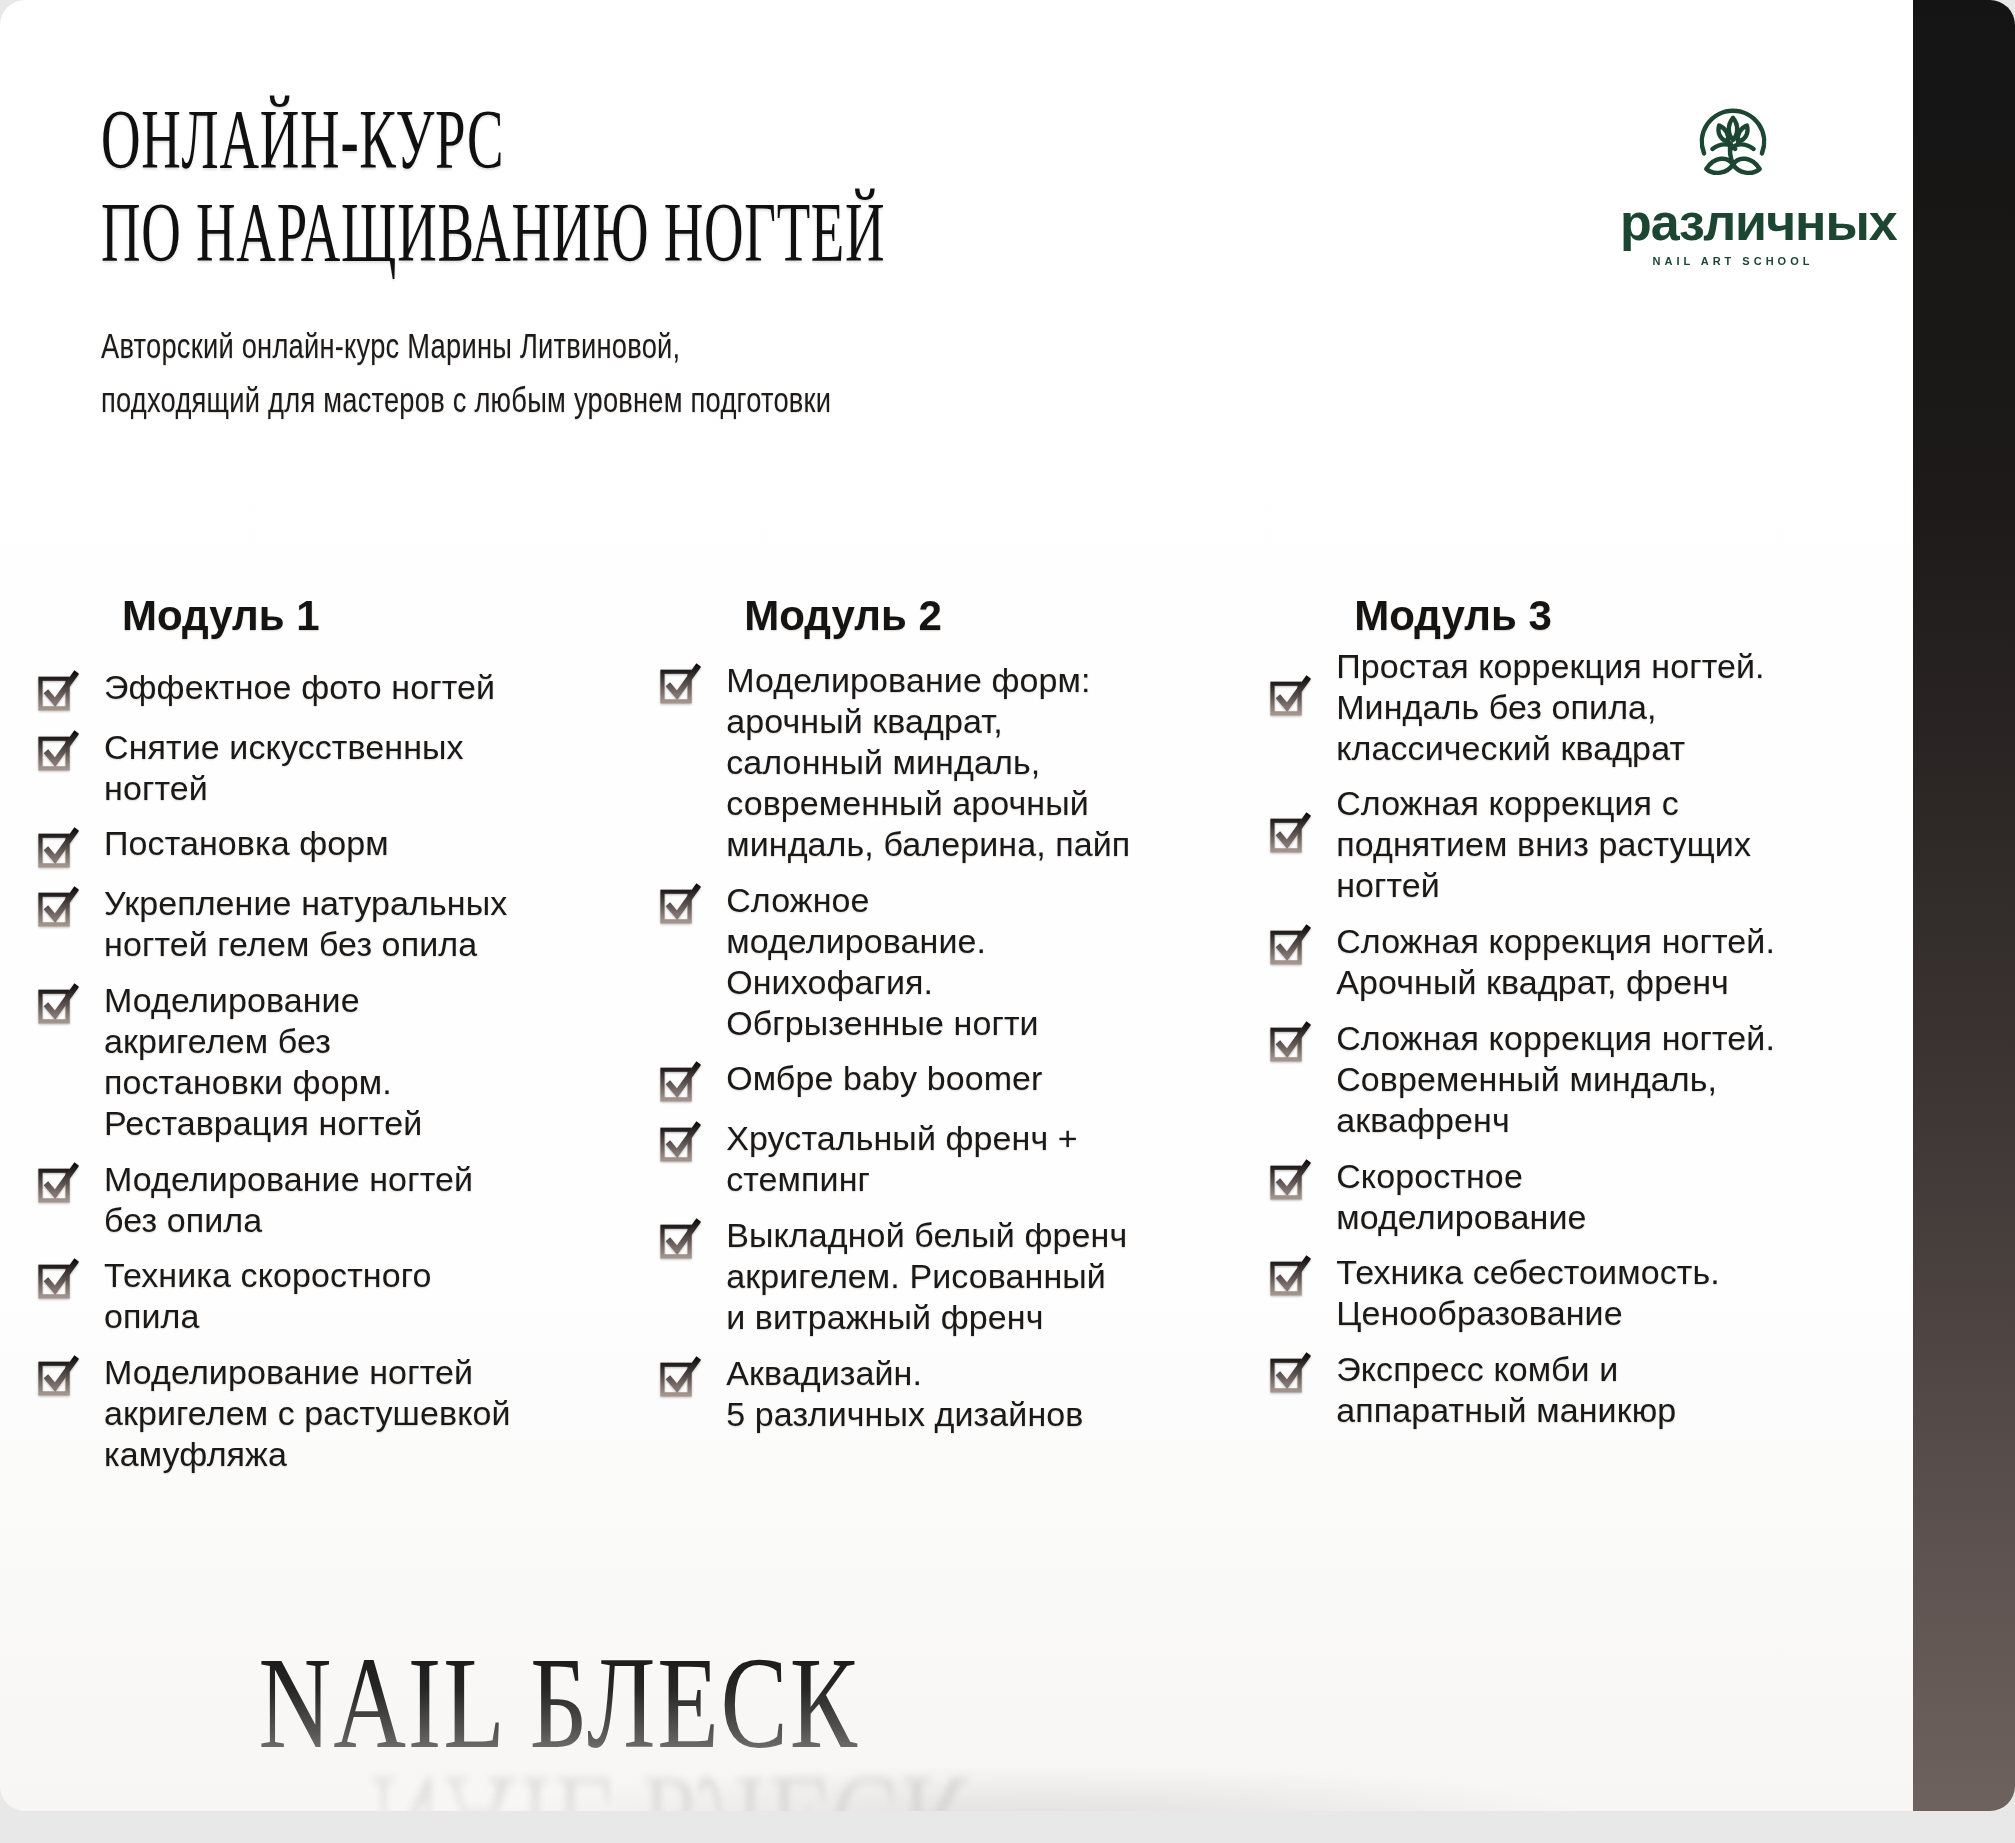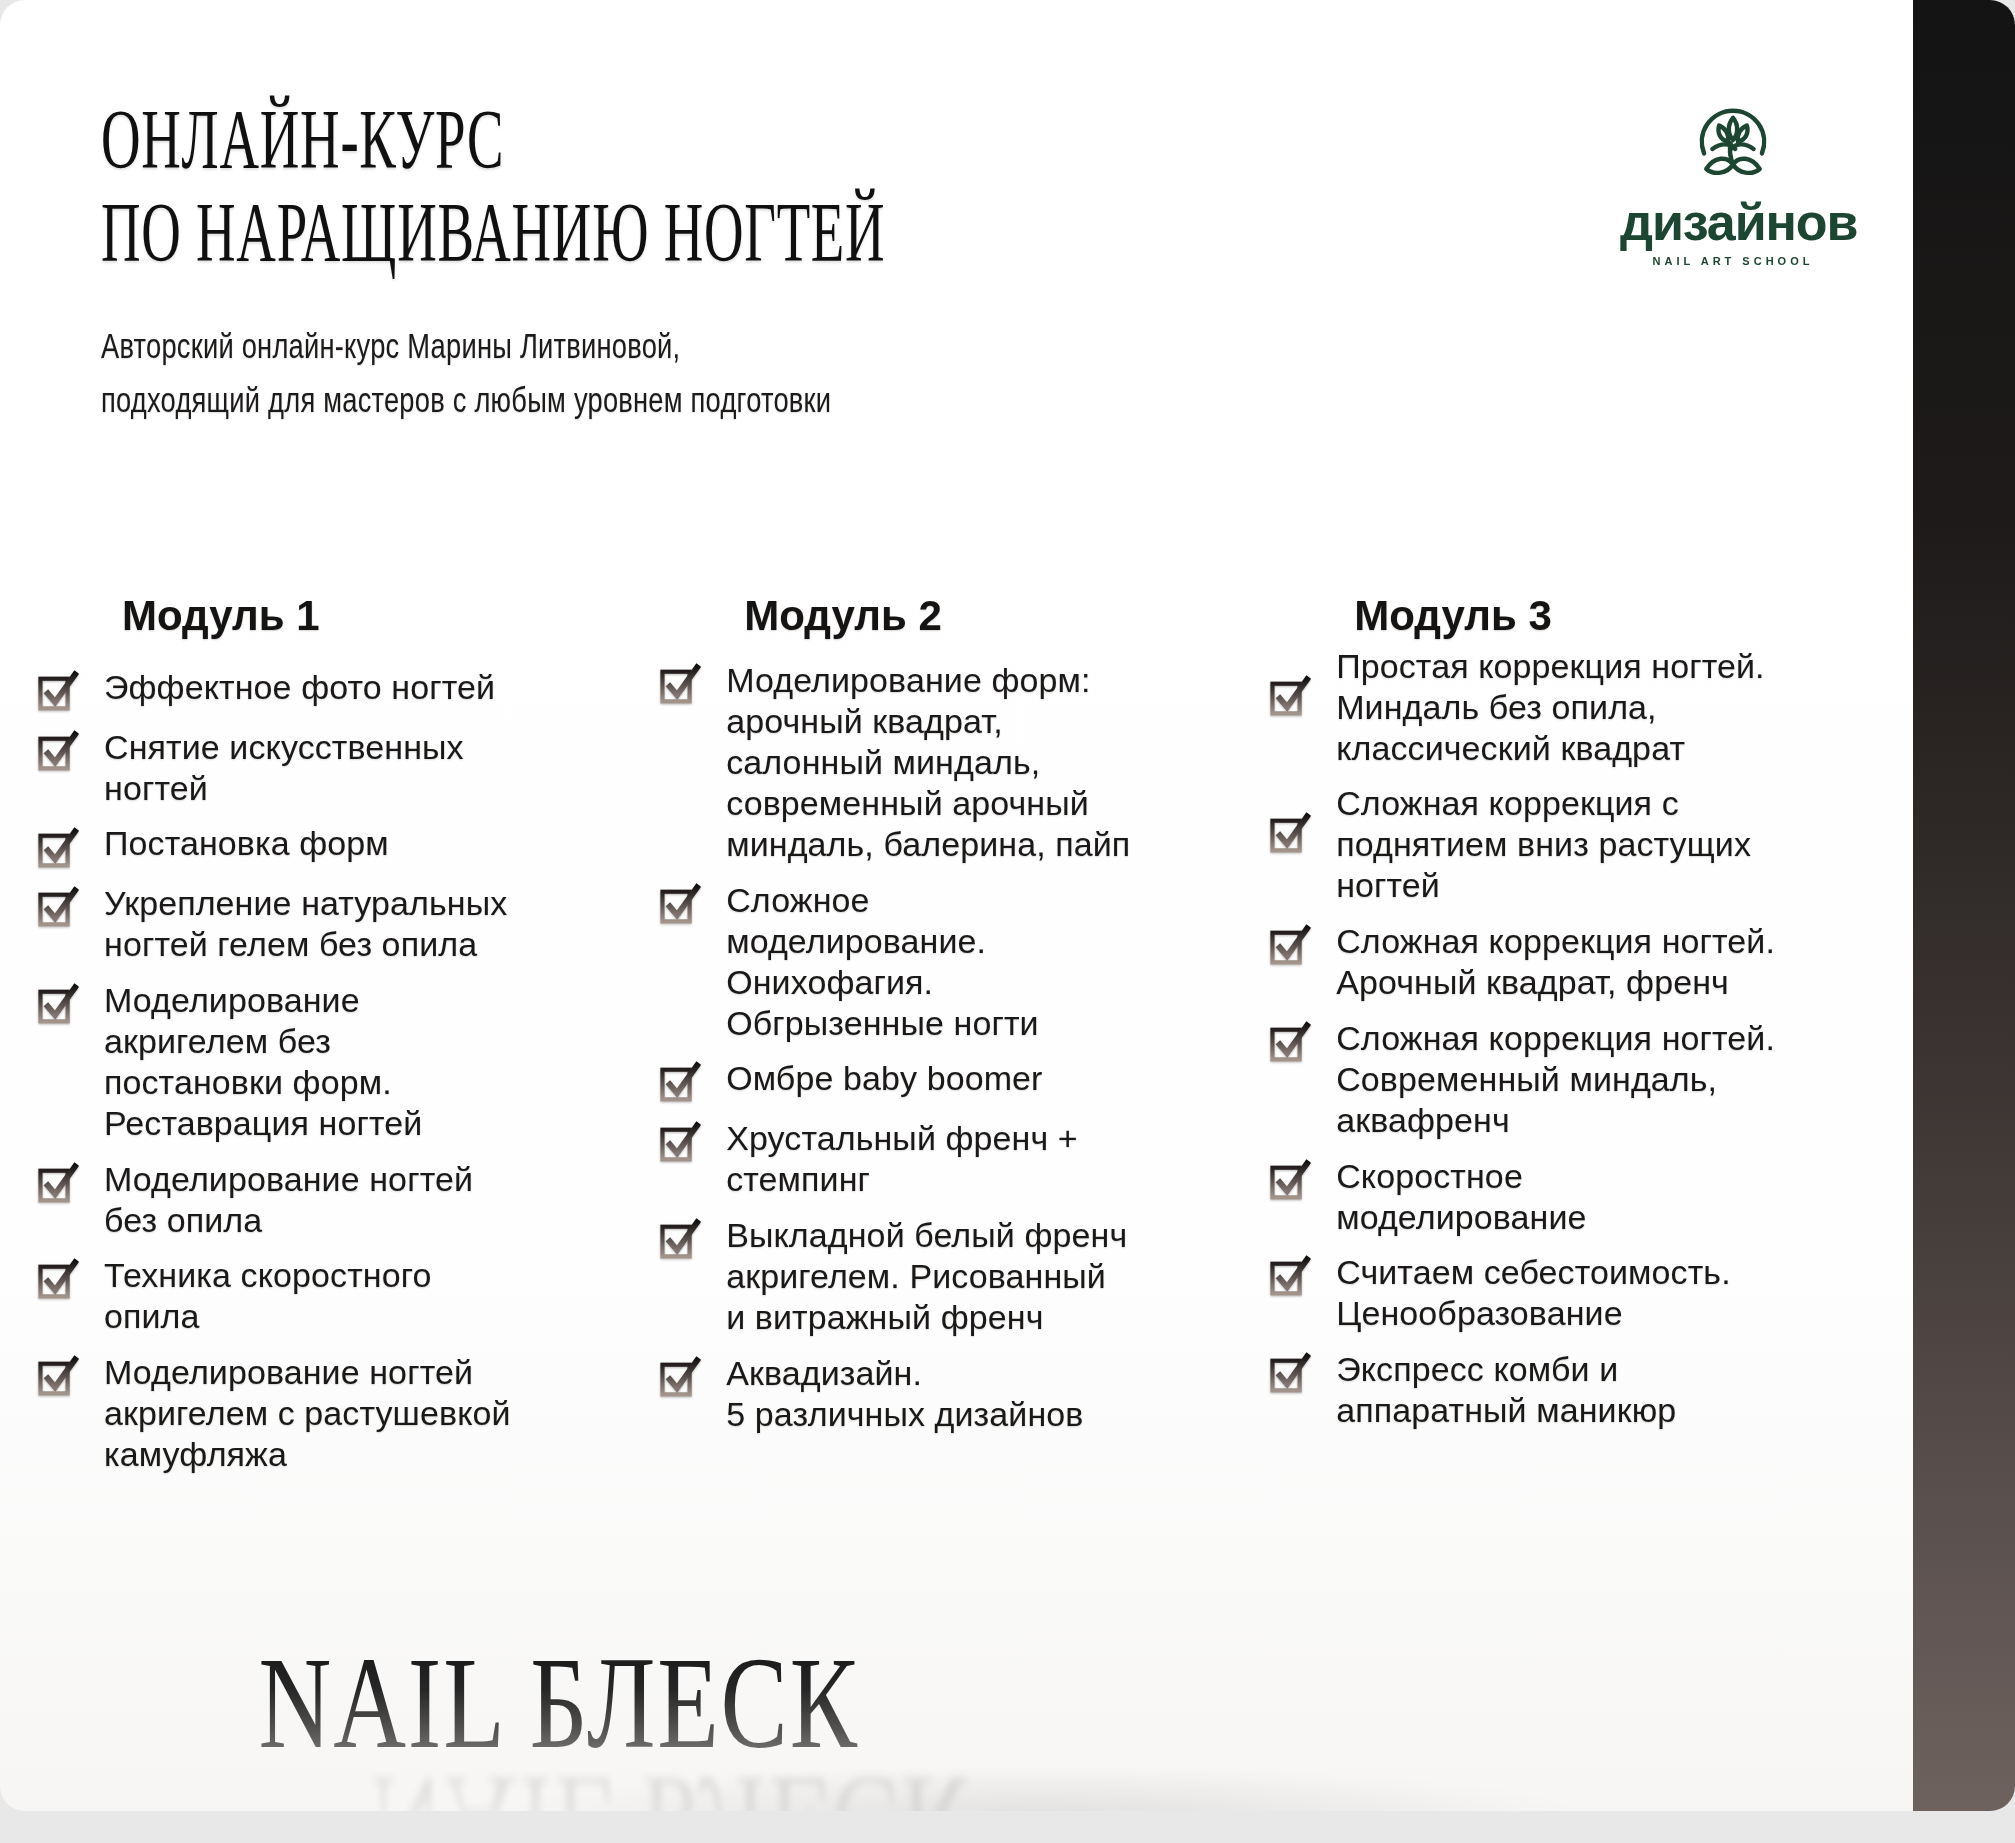--- a/index.html
+++ b/index.html
@@ -273,21 +273,21 @@
             <svg class="cb" viewBox="0 0 74 78" width="42" height="44">
                 <use href="#cbx"></use>
               </svg>
             <div class="txt">Скоростное
 моделирование</div>
           </li>
           <li class="item">
             <svg class="cb" viewBox="0 0 74 78" width="42" height="44">
                 <use href="#cbx"></use>
               </svg>
-            <div class="txt">Считаем себестоимость.
+            <div class="txt">Техника себестоимость.
 Ценообразование</div>
           </li>
           <li class="item">
             <svg class="cb" viewBox="0 0 74 78" width="42" height="44">
                 <use href="#cbx"></use>
               </svg>
             <div class="txt">Экспресс комби и
 аппаратный маникюр</div>
           </li>
         </ul>
@@ -303,21 +303,21 @@
         <path d="M70 32 C60 44 60 62 70 72 C80 62 80 44 70 32 Z"></path>
         <path d="M45 46 C41 60 48 72 61 75 C63 63 58 52 45 46 Z"></path>
         <path d="M95 46 C99 60 92 72 79 75 C77 63 82 52 95 46 Z"></path>
         <path d="M33 88 C48 77 64 77 74 88"></path>
         <path d="M107 88 C92 77 76 77 66 88"></path>
         <path d="M66 78 C62 94 66 106 70 116"></path>
         <path d="M22 124 C36 102 60 100 70 116 C60 132 36 136 22 124 Z"></path>
         <path d="M118 124 C104 102 80 100 70 116 C80 132 104 136 118 124 Z"></path>
       </g>
     </svg>
-    <div class="logo-brand">дизайнов</div>
+    <div class="logo-brand">различных</div>
     <div class="logo-tagline">NAIL ART SCHOOL</div>
   </div>
 
   <div class="footer">
     <div class="footer-glow"></div>
     <span class="wordmark">NAIL БЛЕСК</span>
     <span class="wordmark-reflection">NAIL БЛЕСК</span>
   </div>
 
 </div>

